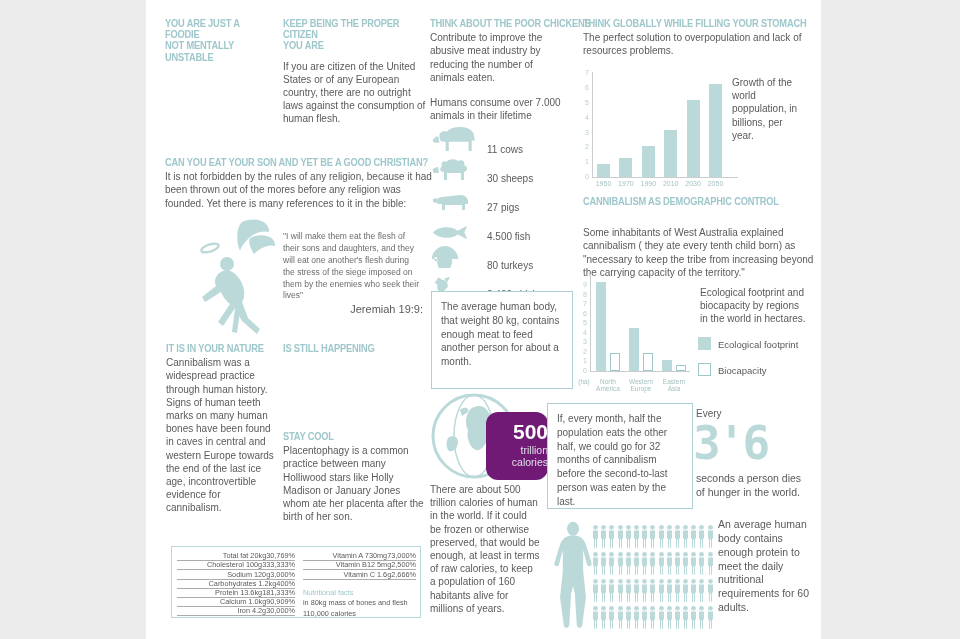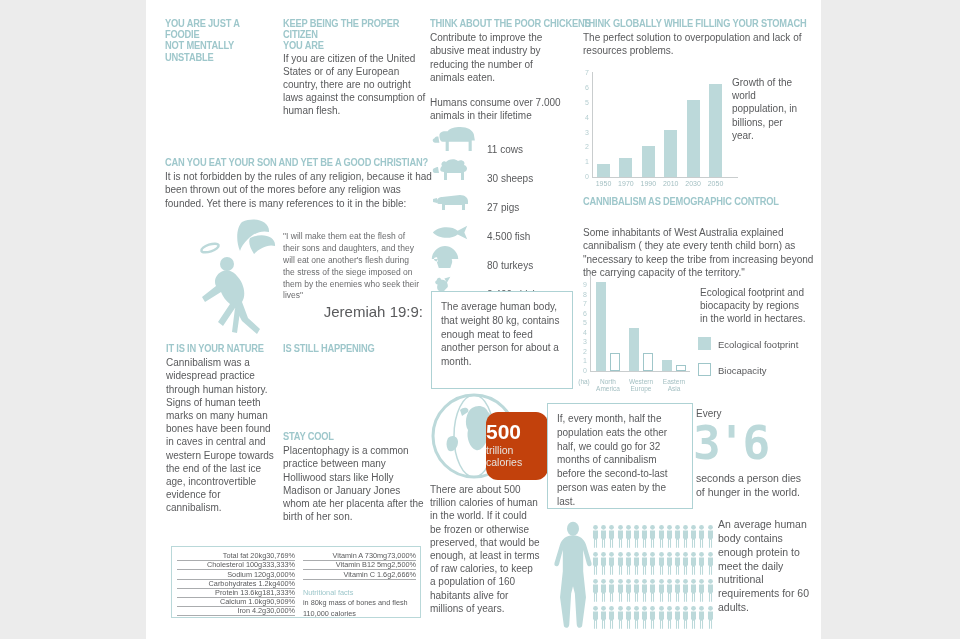--- a/index.html
+++ b/index.html
@@ -6,39 +6,39 @@
   html,body{width:960px;height:639px}
   body{position:relative;background:#fff;font-family:"Liberation Sans",sans-serif;color:#595a5c;overflow:hidden}
   .gutter{position:absolute;top:0;height:639px;background:#ececec}
   .abs{position:absolute}
   .hd{color:#9ec7cb;font-size:10px;font-weight:700;line-height:1.12;letter-spacing:-.2px;transform:scaleX(.93);transform-origin:left top}
   .hd .ln{display:block}
   .nw{white-space:nowrap}
   .body{font-size:10px;line-height:1.32;color:#595a5c}
   .tbox{border:1px solid #aed2d4;background:#fff;font-size:10px;line-height:1.38;padding:8px 9px;color:#595a5c}
   .quote{font-size:8.5px;line-height:1.4;color:#6b6c6e}
-  .attrib{font-size:15px;color:#595a5c;text-align:right}
+  .attrib{font-size:11px;color:#595a5c;text-align:right}
   
   .chart{position:absolute}
   .ctick{position:absolute;font-size:7px;color:#b5ced1;text-align:right;width:9px}
   .cbar{position:absolute;background:#bcd9da}
   .cbar-o{position:absolute;background:#fff;border:1px solid #9fc6c9}
   .cxlab{position:absolute;font-size:7px;color:#a3bfc2;text-align:center}
   .cxlab2{position:absolute;font-size:6.5px;color:#a3bfc2;text-align:center;line-height:1.15}
   .vax{position:absolute;border-left:1px solid #c9cdce}
   .hax{position:absolute;border-top:1px solid #c9cdce}
   .leg-sq{position:absolute;width:13px;height:13px;background:#bcd9da}
   .leg-sq.outline{background:#fff;border:1px solid #9fc6c9}
   .leg-lab{position:absolute;font-size:9.5px;color:#595a5c}
   
   .animal-row{display:flex;align-items:flex-end;height:29px}
   .animal-icon{width:52px;display:flex;justify-content:flex-start;align-items:center}
   .animal-label{font-size:10px;margin-left:5px}
   
-  .badge{position:absolute;background:#c2410c;border-radius:12px;text-align:left;color:#fff}
+  .badge{position:absolute;background:#701a75;border-radius:12px;text-align:right;color:#fff}
   .badge .bv{font-size:21px;font-weight:700;line-height:1;margin-top:9px}
   .badge .bu{font-size:10.5px;color:#eaf4f4;opacity:.9;margin-top:2px}
   .badge .bl{font-size:10.5px;color:#eaf4f4;opacity:.9}
   
   .digital{font-family:"DejaVu Sans Mono",monospace;font-weight:700;font-size:46px;line-height:1;color:#bcd9da;letter-spacing:-3px}
   
   #adult-grid{display:grid;grid-template-columns:repeat(15,8.2px);grid-auto-rows:27px}
   
   .ntable{border:1px solid #b9d8d9;background:#fff}
   .tcol{position:absolute;top:5px}
@@ -57,21 +57,21 @@
       <span class="ln">YOU ARE JUST A FOODIE</span>
       <span class="ln">NOT MENTALLY UNSTABLE</span>
     </h2>
 </section>
 
 <section class="abs" style="left:283px;top:18px;width:152px">
   <h2 class="hd">
       <span class="ln">KEEP BEING THE PROPER CITIZEN</span>
       <span class="ln">YOU ARE</span>
     </h2>
-  <p class="body" style="margin-top:0;width:148px">If you are citizen of the United States or of any European country, there are no outright laws against the consumption of human flesh.</p>
+  <p class="body" style="margin-top:8px;width:148px">If you are citizen of the United States or of any European country, there are no outright laws against the consumption of human flesh.</p>
 </section>
 
 <section class="abs" style="left:430px;top:18px;width:150px">
   <h2 class="hd nw">THINK ABOUT THE POOR CHICKENS</h2>
   <p class="body" style="margin-top:2px;width:140px">Contribute to improve the abusive meat industry by reducing the number of animals eaten.</p>
   <p class="body" style="margin-top:12px;width:140px">Humans consume over 7.000 animals in their lifetime</p>
 </section>
 
 <div class="abs" style="left:430px;top:126px;width:150px" id="animal-list">
     <div class="animal-row">

